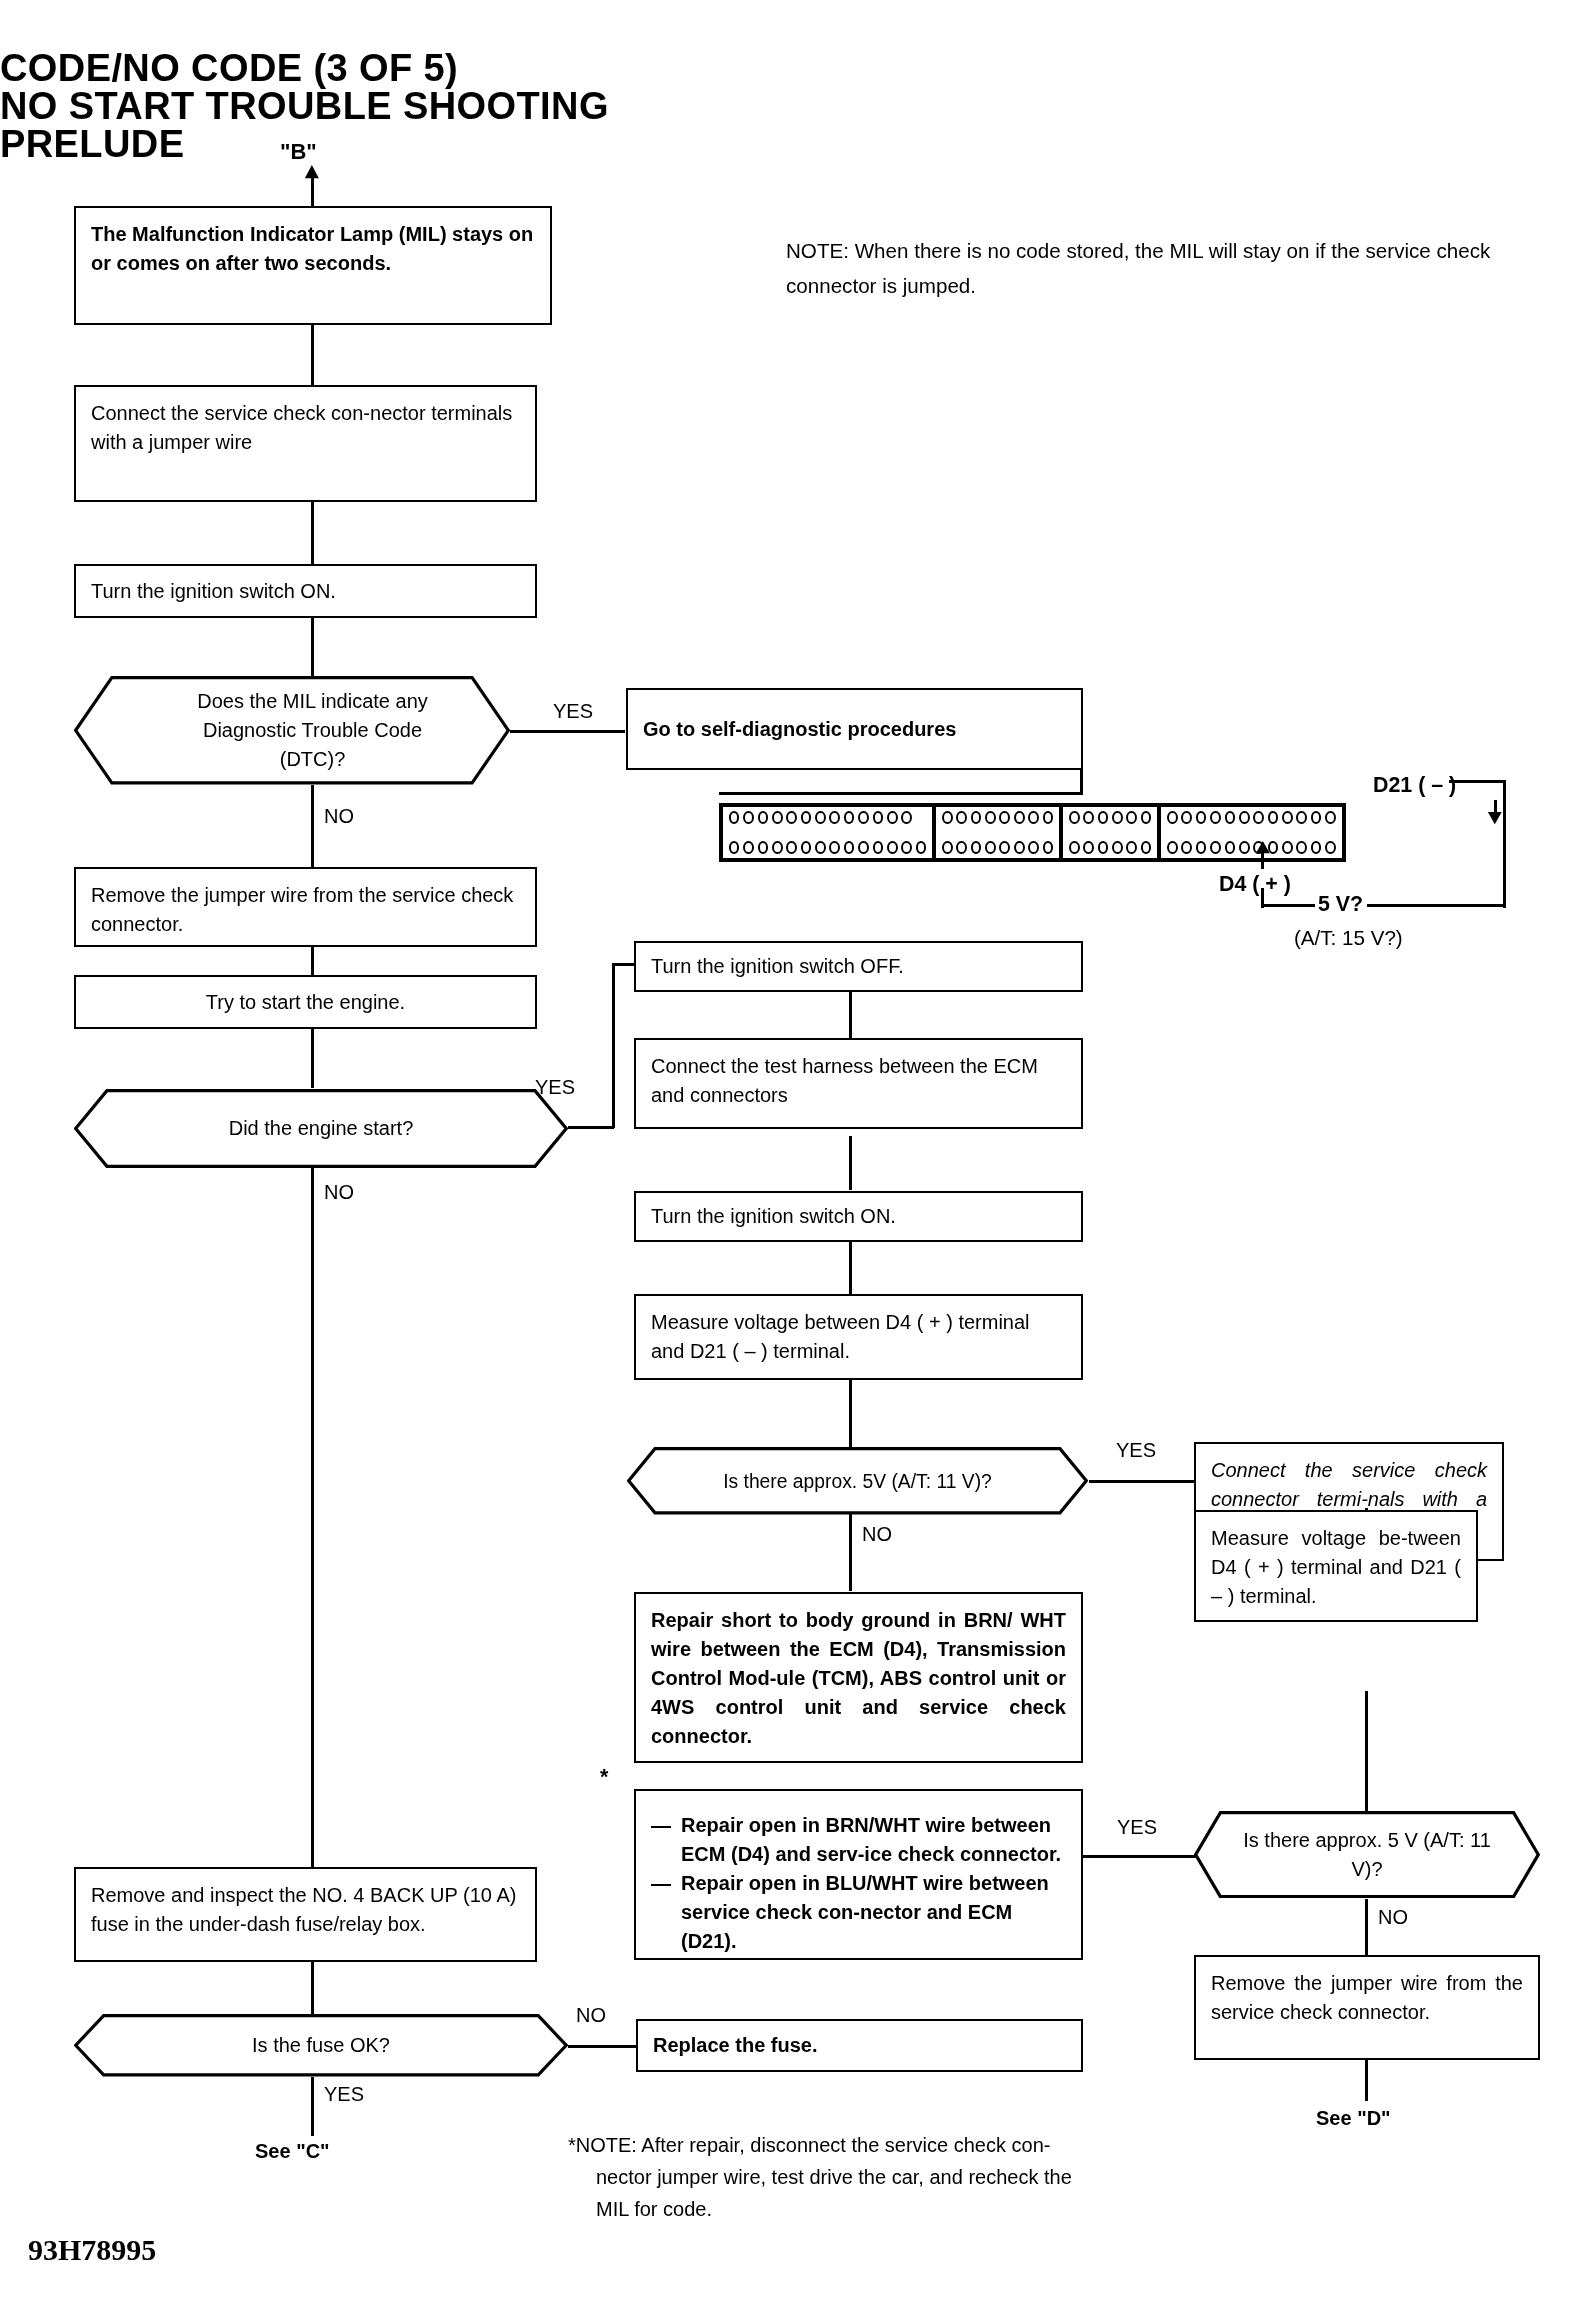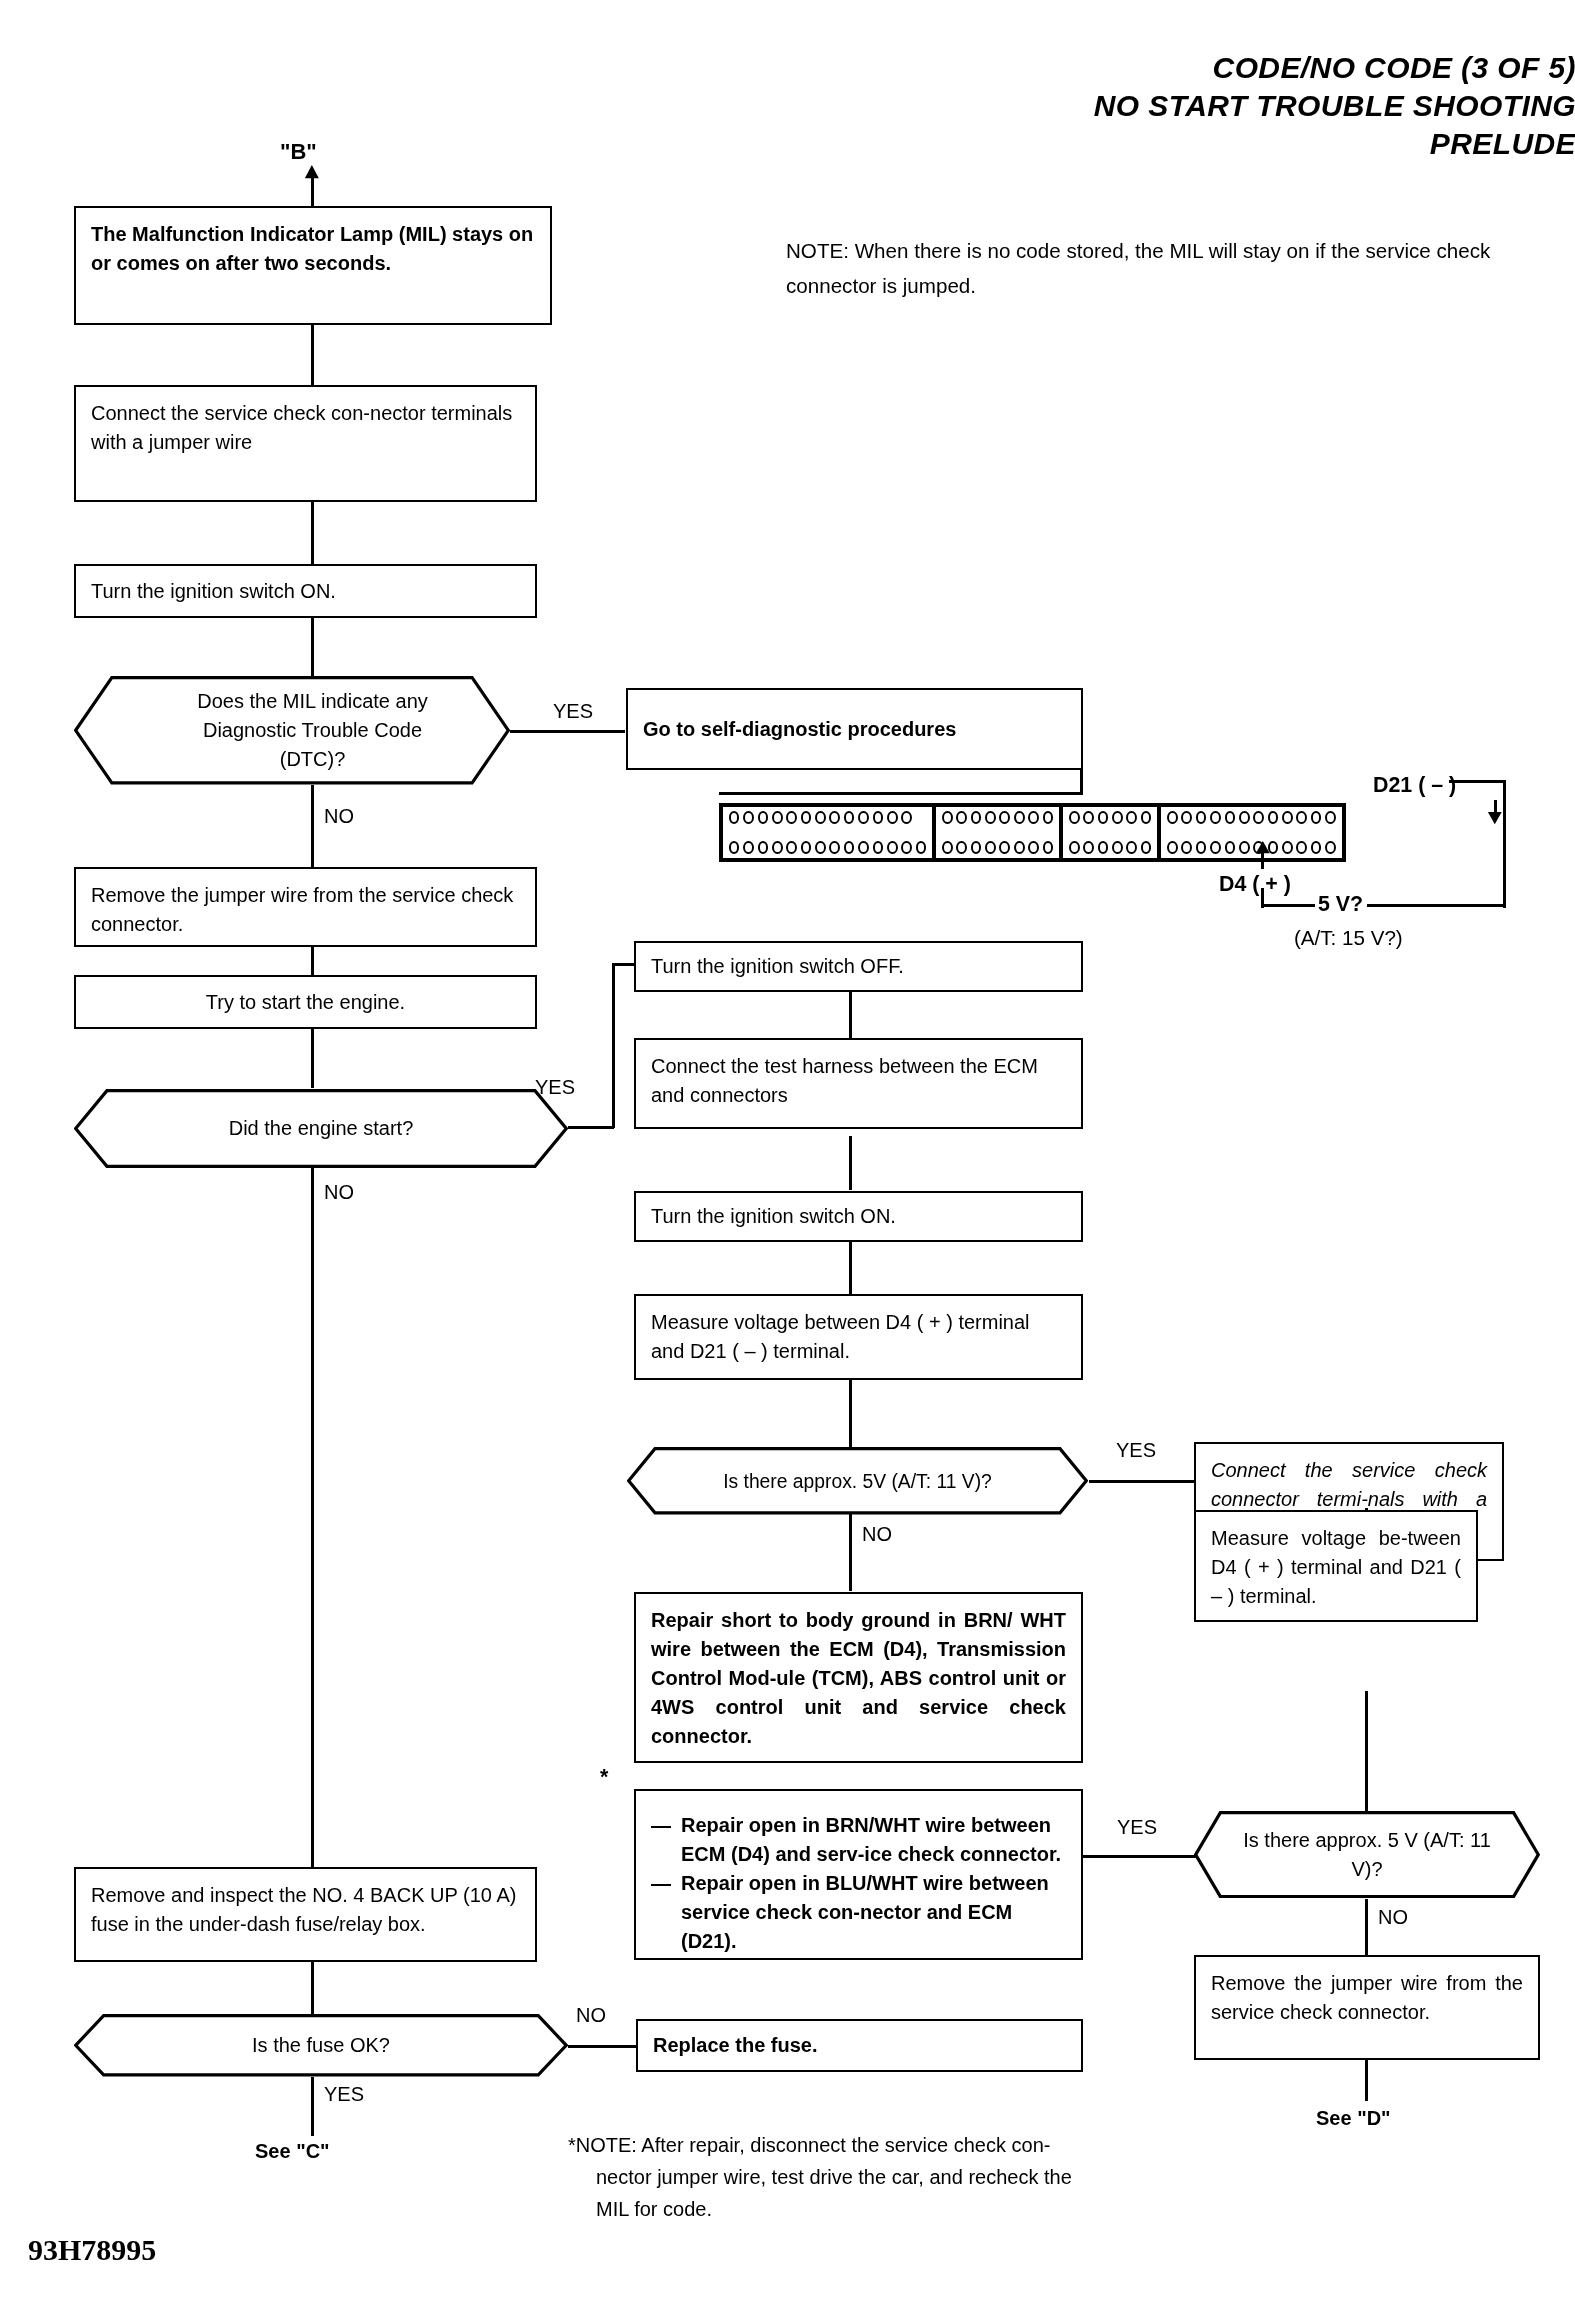--- a/index.html
+++ b/index.html
@@ -14,26 +14,25 @@
     color: #000000;
     overflow: hidden;
   }
   .page { position: absolute; inset: 0; }
 
   
   #title-block {
     position: absolute;
     left: 0; right: 0;
     top: 49px;
-    text-align: right;
+    text-align: left;
     font-weight: bold;
-    font-size: 30px;
+    font-size: 38px;
     letter-spacing: 0.4px;
     line-height: 38px;
-    font-style: italic;
   }
   #title-block div { white-space: nowrap; }
 
   
   .box {
     position: absolute;
     border: 2.5px solid #000;
     box-sizing: border-box;
     background: #fff;
     display: flex;

